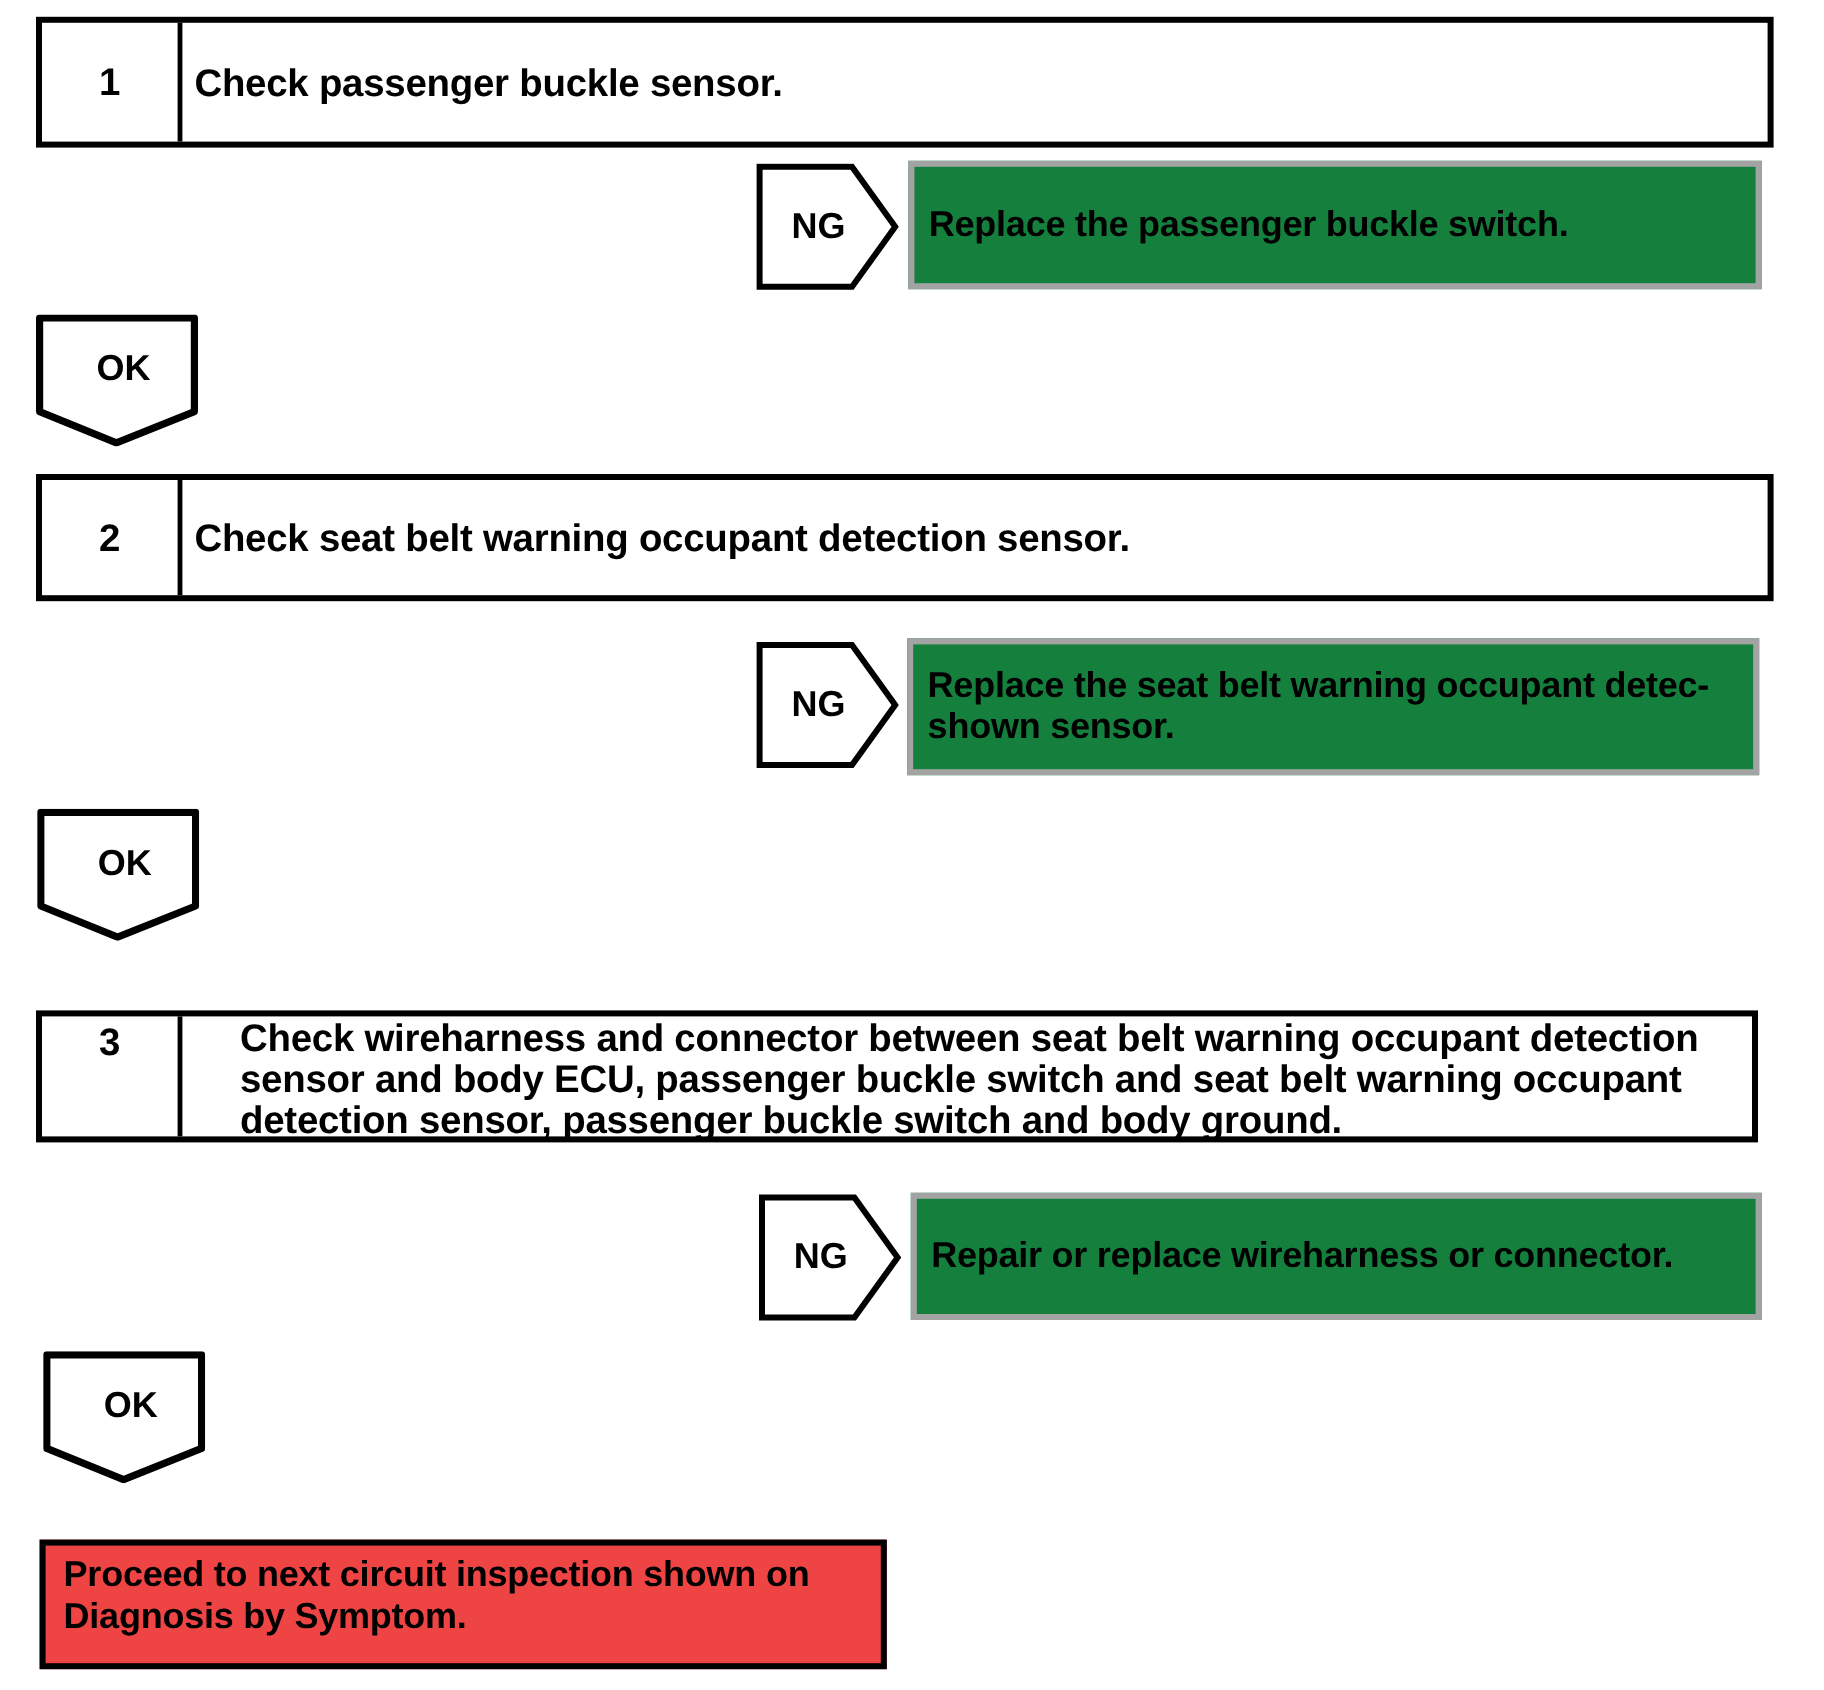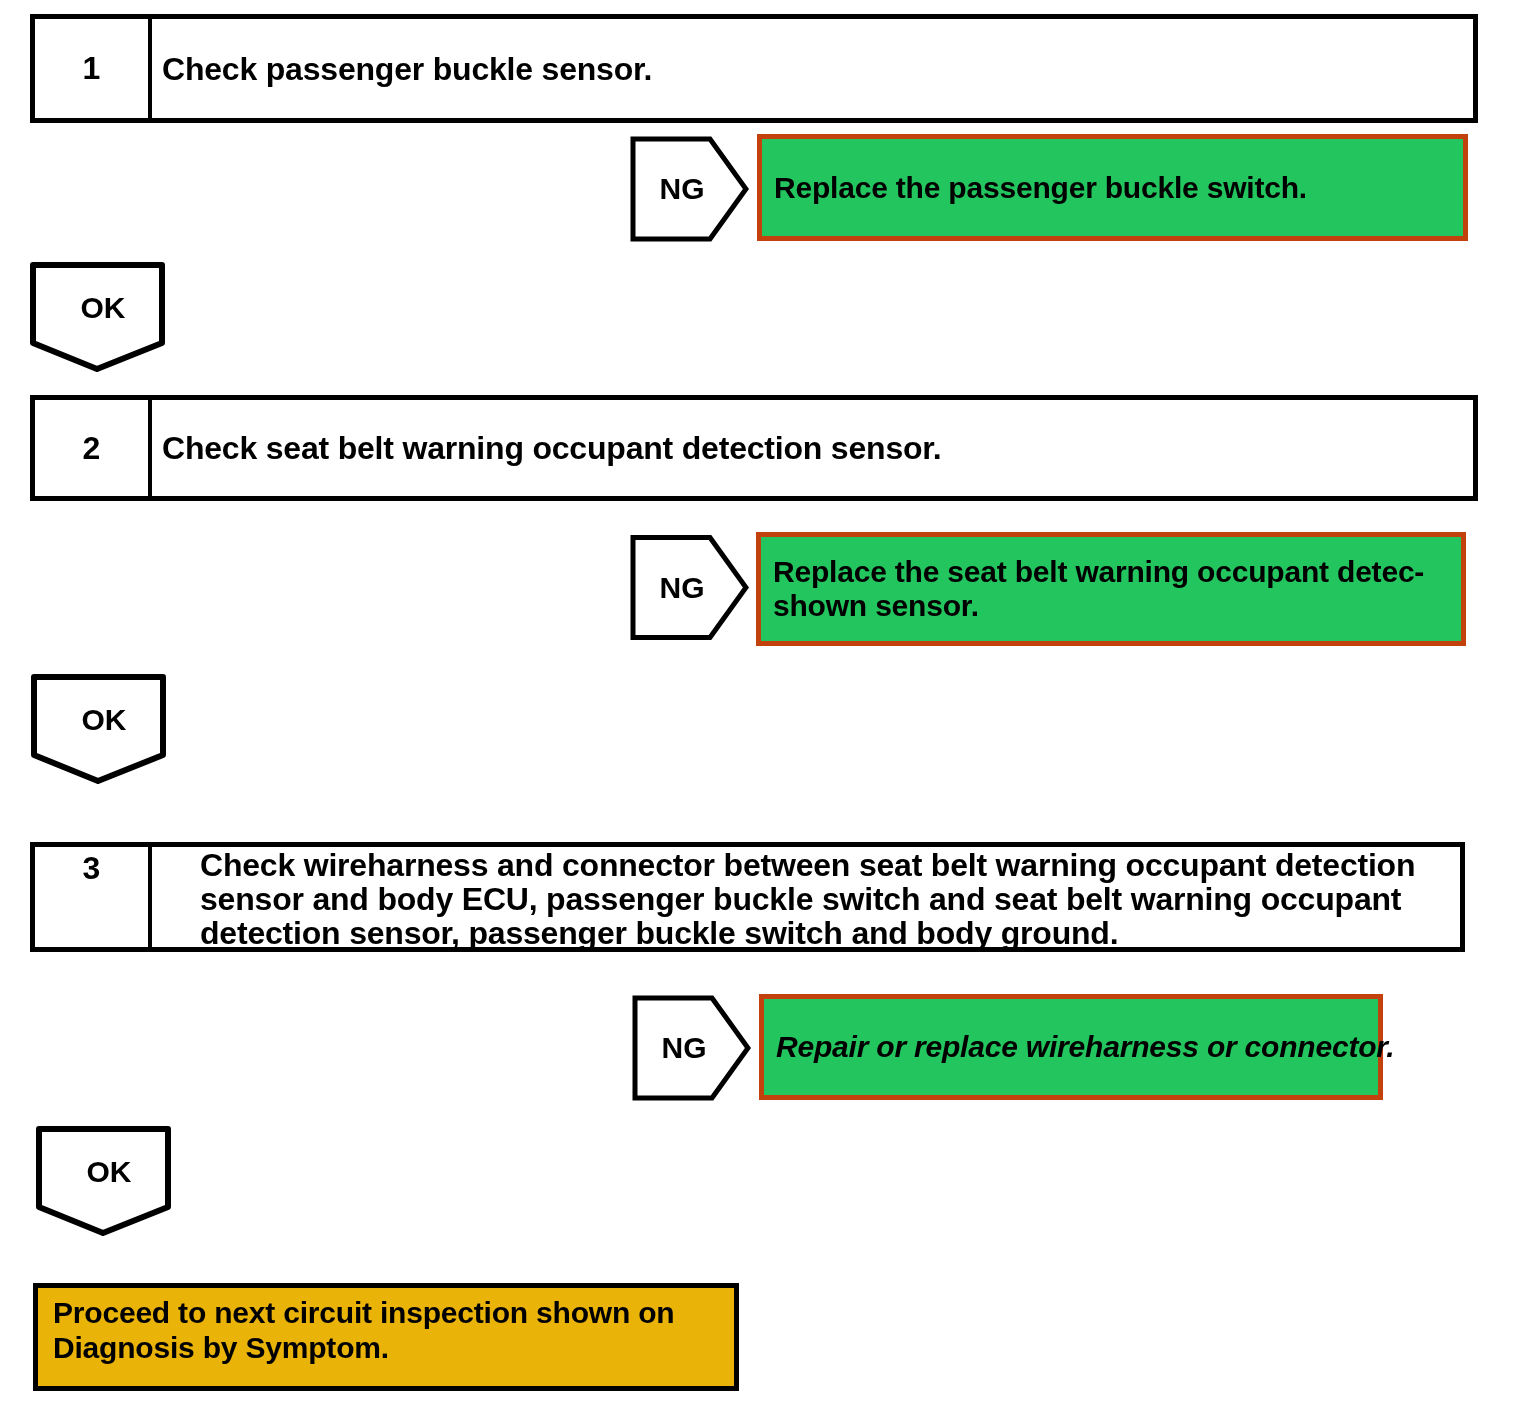--- a/index.html
+++ b/index.html
@@ -40,22 +40,22 @@
     font-size: 32px;
     line-height: 34px;
     letter-spacing: -0.2px;
   }
   .step-box.top-align .num-cell { align-items: flex-start; padding-top: 3px; }
   .step-box.top-align .step-text { justify-content: flex-start; padding-top: 1px; padding-left: 48px; }
   .line { display: block; white-space: nowrap; }
 
   
   .result-box {
-    border: 5px solid #c2410c;
-    background: #22c55e;
+    border: 5px solid #a3a3a3;
+    background: #15803d;
     display: flex;
     flex-direction: column;
     justify-content: center;
     padding-left: 12px;
     font-size: 30px;
     line-height: 34px;
     letter-spacing: -0.2px;
   }
 
   
@@ -70,21 +70,21 @@
   .ok-label {
     position: absolute; left: 0; top: 4px;
     width: 146px; height: 84px;
     display: flex; align-items: center; justify-content: center;
     font-size: 30px;
   }
 
   
   .end-box {
     border: 5px solid #000;
-    background: #eab308;
+    background: #ef4444;
     padding: 7px 0 0 15px;
     font-size: 30px;
     line-height: 35px;
     letter-spacing: -0.2px;
   }
 </style>
 </head>
 <body>
 
 <div class="canvas">
@@ -155,21 +155,21 @@
     </div>
   </div>
 
   <div class="shape-wrap" style="left:632px; top:995px;">
     <svg width="119" height="106" viewBox="0 0 119 106">
       <polygon points="3,3 80,3 116,53 80,103 3,103" fill="#ffffff" stroke="#000000" stroke-width="5"></polygon>
     </svg>
     <span class="ng-label">NG</span>
   </div>
 
-  <div class="abs result-box" style="left:759px; top:994px; width:624px; height:106px;font-style:italic;">
+  <div class="abs result-box" style="left:759px; top:994px; width:709px; height:106px;">
     <span class="line">Repair or replace wireharness or connector.</span>
   </div>
 
   <div class="shape-wrap" style="left:36px; top:1126px;">
     <svg width="135" height="110" viewBox="0 0 135 110">
       <polygon points="3,3 132,3 132,81 67,107 3,81" fill="#ffffff" stroke="#000000" stroke-width="6" stroke-linejoin="round"></polygon>
     </svg>
     <span class="ok-label">OK</span>
   </div>
 

